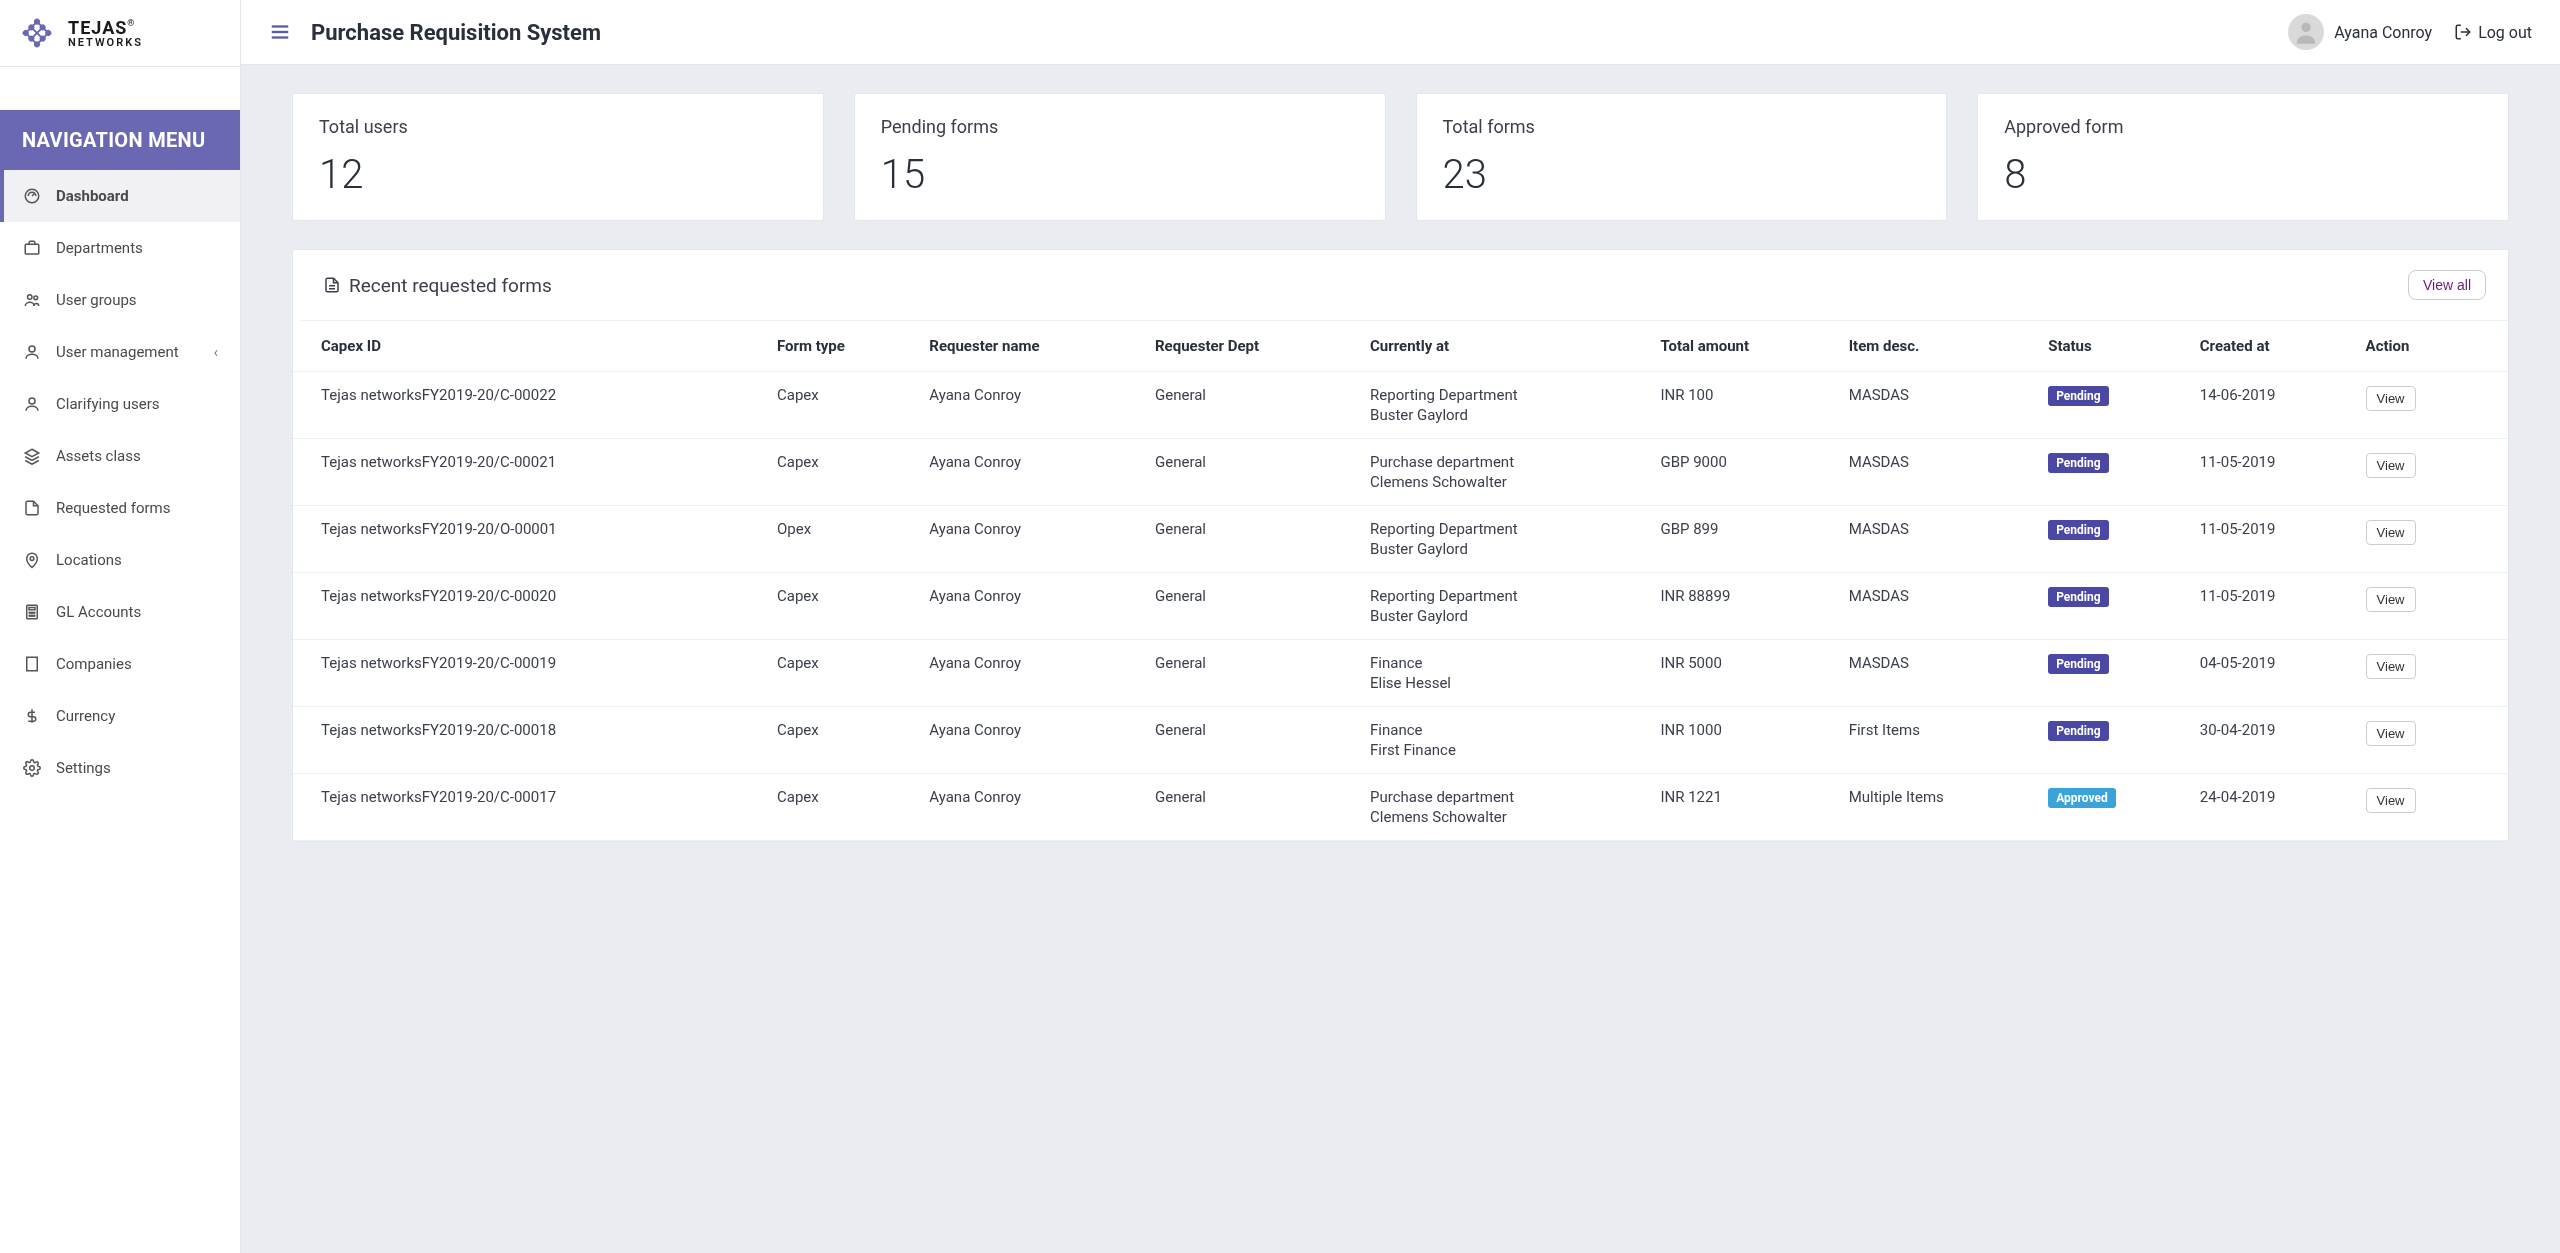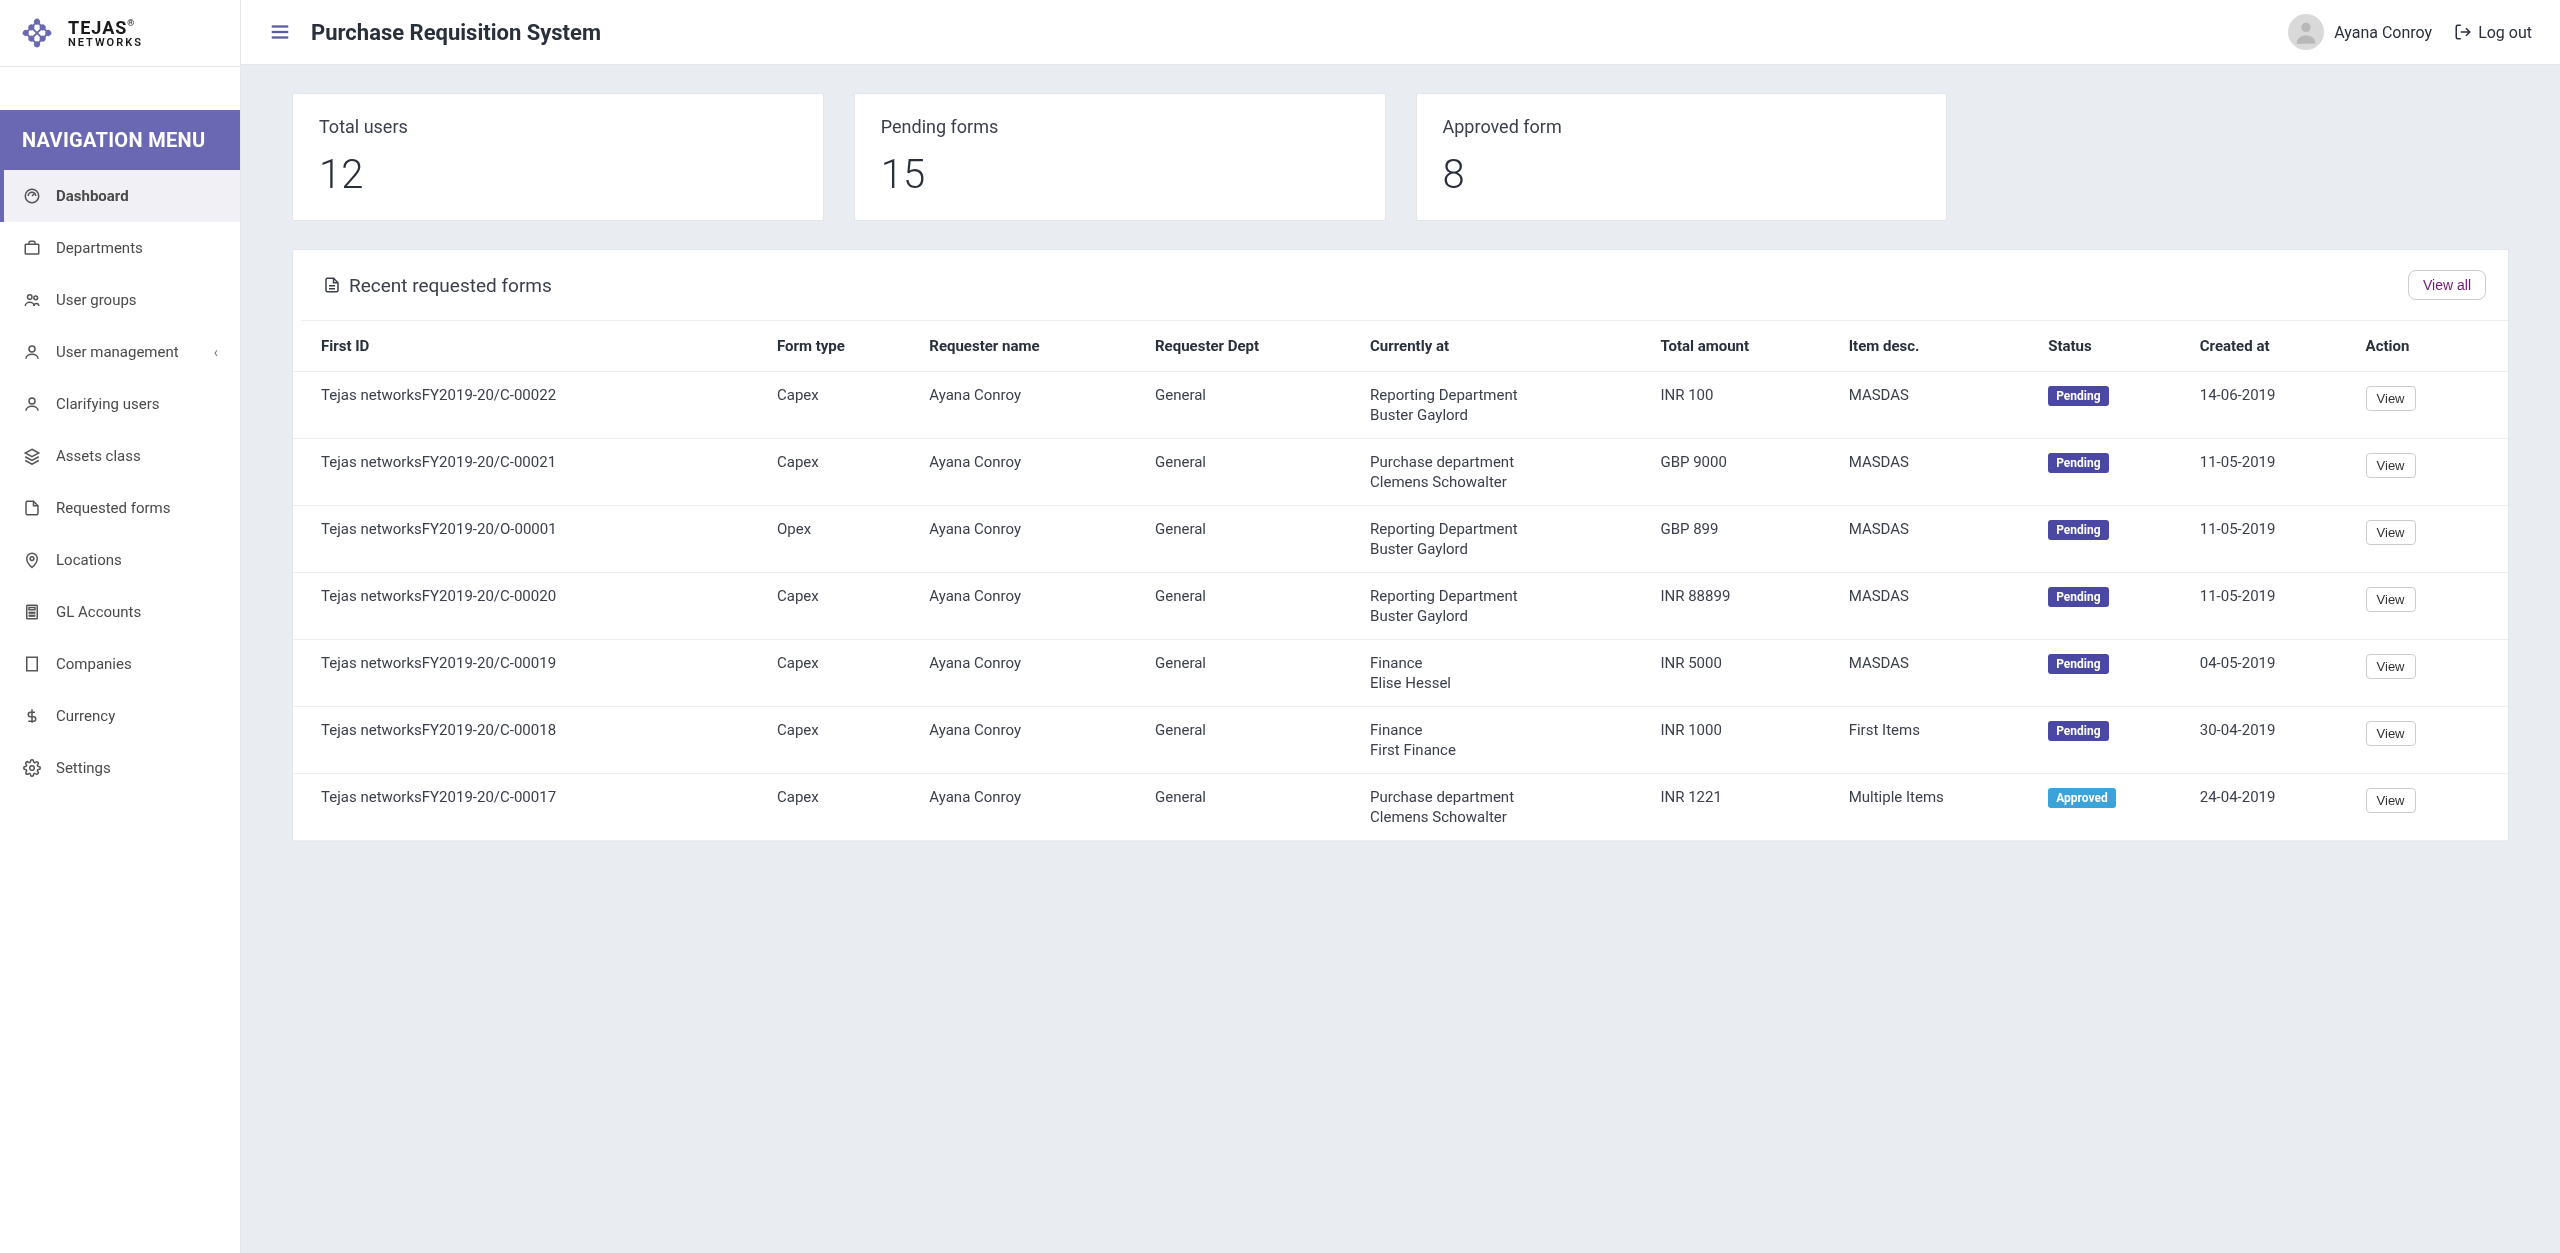--- a/index.html
+++ b/index.html
@@ -413,20 +413,24 @@
       <div class="stat-row">
         <div class="stat-card">
           <div class="stat-label">Total users</div>
           <div class="stat-value">12</div>
         </div>
         <div class="stat-card">
           <div class="stat-label">Pending forms</div>
           <div class="stat-value">15</div>
         </div>
         <div class="stat-card">
+          <div class="stat-label">Total forms</div>
+          <div class="stat-value">23</div>
+        </div>
+        <div class="stat-card">
           <div class="stat-label">Approved form</div>
           <div class="stat-value">8</div>
         </div>
       </div>
 
       <div class="panel">
         <div class="panel-header">
           <div class="panel-title">
             <span>
               <svg width="18" height="18" viewBox="0 0 24 24" fill="none" stroke="currentColor" stroke-width="2">
@@ -436,21 +440,21 @@
                   <line x1="8" y1="17" x2="16" y2="17"></line>
                 </svg>
             </span>
             <span>Recent requested forms</span>
           </div>
           <button class="view-all-btn">View all</button>
         </div>
         <table>
           <thead>
             <tr>
-              <th>First ID</th>
+              <th>Capex ID</th>
               <th>Form type</th>
               <th>Requester name</th>
               <th>Requester Dept</th>
               <th>Currently at</th>
               <th>Total amount</th>
               <th>Item desc.</th>
               <th>Status</th>
               <th>Created at</th>
               <th>Action</th>
             </tr>

